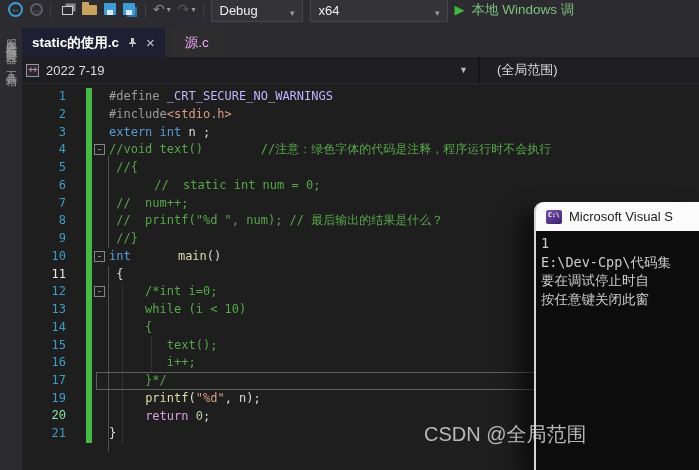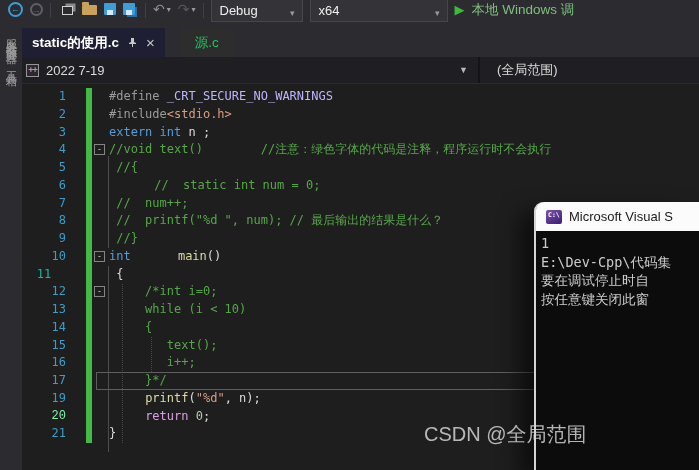--- a/index.html
+++ b/index.html
@@ -38,21 +38,21 @@
   .combo .caret { font-size:9px; }
   .play { color:#3DB93D; font-size:13px; margin-top:-6px; }
   .runlabel { color:#7FBF7F; font-size:13.5px; margin-top:-6px; overflow:hidden; }
   
   .tabstrip {
     position:absolute; left:0; top:25px; width:699px; height:32px;
     background:#2C2C30; display:flex; align-items:flex-end; padding-left:22px; z-index:2;
   }
   .tab { height:29px; display:flex; align-items:center; font-size:13.5px; }
   .tab.active { background:#1F1F33; color:#FFFFFF; font-weight:bold; padding:0 10px; gap:8px; }
-  .tab.inactive { background:#2D2D2D; color:#22c55e; padding:0 15px; margin-left:15px; }
+  .tab.inactive { background:#2D2D2D; color:#f0abfc; padding:0 15px; margin-left:5px; }
   .pin svg { display:block; }
   .closex { color:#C8C8C8; font-size:15px; font-weight:normal; line-height:1; }
   
   .sidebar {
     position:absolute; left:0; top:25px; width:22px; height:445px;
     background:#2C2C30; display:flex; flex-direction:column; align-items:center; z-index:4;
   }
   .side-tab { writing-mode:vertical-rl; color:#9B9B9B; font-size:11.5px;
               letter-spacing:2px; margin-top:5px; }
   .side-tab + .side-tab { margin-top:16px; }
@@ -258,21 +258,21 @@
         </div>
         <div class="row">
           <span class="ln" style="color: rgb(62, 156, 199);">10</span>
           <span class="bar" style="background: rgb(69, 185, 69);"></span>
           <span class="foldm">
             <span class="foldbox">-</span>
           </span>
           <span class="code"><span style="color: rgb(86, 156, 214);">int </span><span style="color: rgb(220, 220, 170); padding-left: 40px;">main</span><span style="color: rgb(220, 220, 220);">()</span></span>
         </div>
         <div class="row">
-          <span class="ln" style="color: #14b8a6; text-align: center;">11</span>
+          <span class="ln" style="color: #e5e5e5;">11</span>
           <span class="bar" style="background: rgb(69, 185, 69);"></span>
           <span class="foldm"></span>
           <span class="code"><span style="color: rgb(220, 220, 220);"> {</span></span>
         </div>
         <div class="row">
           <span class="ln" style="color: rgb(62, 156, 199);">12</span>
           <span class="bar" style="background: rgb(69, 185, 69);"></span>
           <span class="foldm">
             <span class="foldbox">-</span>
           </span>

